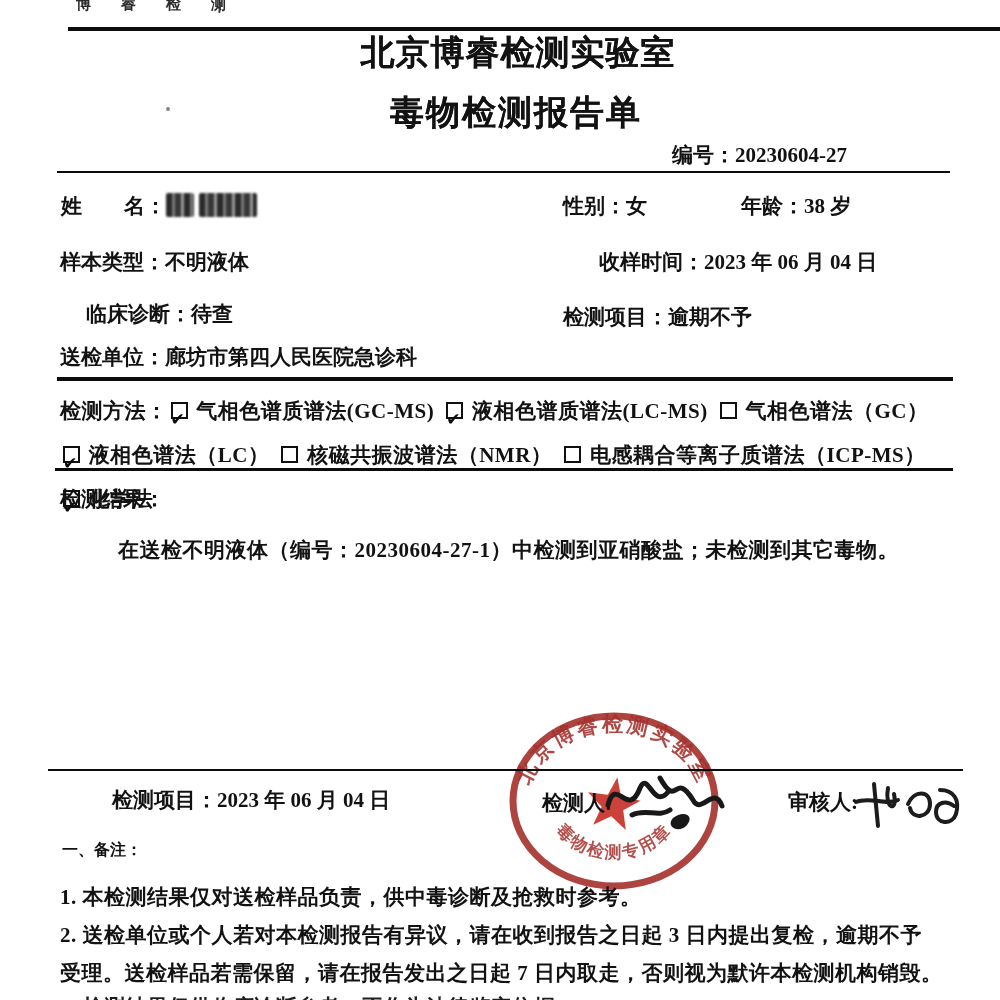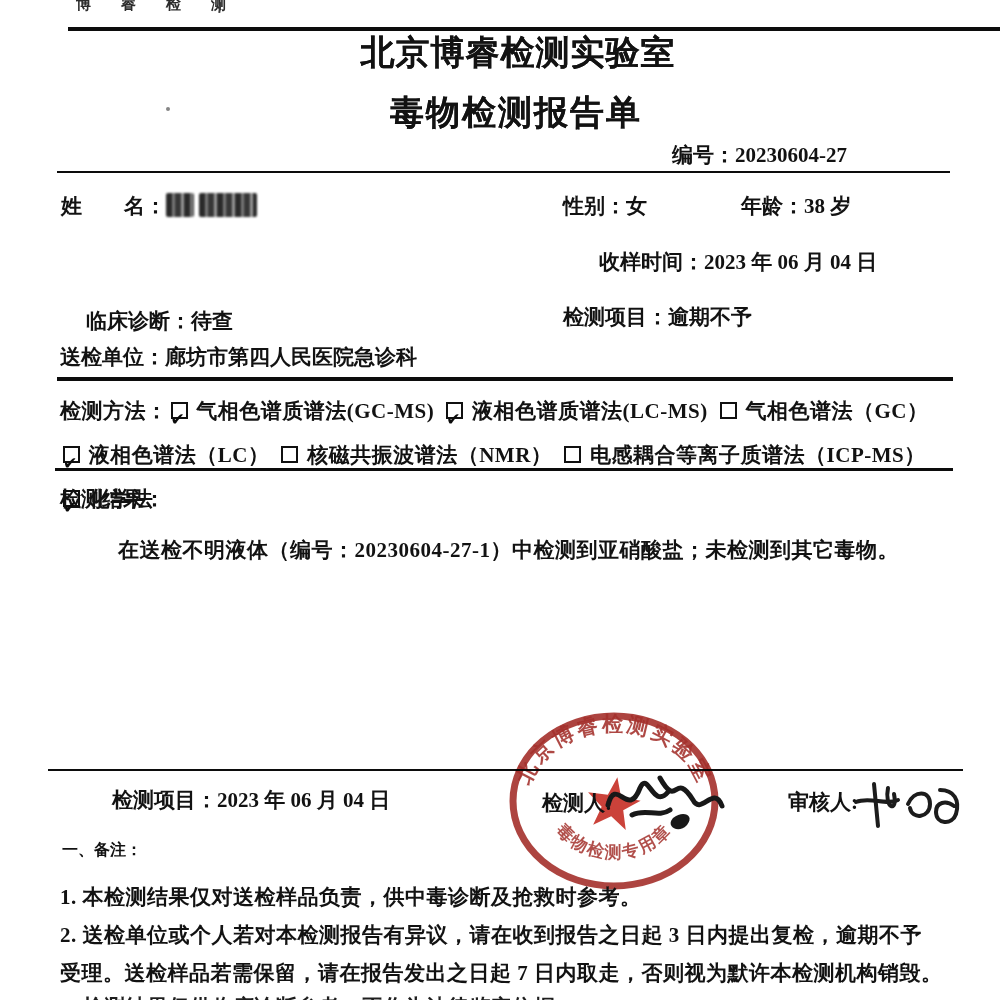--- a/index.html
+++ b/index.html
@@ -67,24 +67,27 @@
   <div class="abs fs21" style="left:61px;top:192px;">
     <span class="lbl">姓　　名：</span><span class="redact" style="width:28px;margin-right:5px;"></span><span class="redact" style="width:58px;"></span>
   </div>
   <div class="abs fs21" style="left:563px;top:192px;">
     <span class="lbl">性别：</span><span class="val">女</span>
   </div>
   <div class="abs fs21" style="left:741px;top:192px;text-align:center;">
     <span class="lbl">年龄：</span><span class="val">38 岁</span>
   </div>
 
+  <div class="abs fs21" style="left:60px;top:248px;">
+    <span class="lbl">样本类型：</span><span class="val">不明液体</span>
+  </div>
   <div class="abs fs21" style="left:563px;top:248px;padding-left:36px;">
     <span class="lbl">收样时间：</span><span class="val">2023 年 06 月 04 日</span>
   </div>
-  <div class="abs fs21" style="left:60px;top:307px;padding-left:26px;">
+  <div class="abs fs21" style="left:60px;top:300px;padding-left:26px;">
     <span class="lbl">临床诊断：</span><span class="val">待查</span>
   </div>
   <div class="abs fs21" style="left:563px;top:303px;">
     <span class="lbl">检测项目：</span><span class="val">逾期不予</span>
   </div>
   <div class="abs fs21" style="left:60px;top:343px;">
     <span class="lbl">送检单位：</span><span class="val">廊坊市第四人民医院急诊科</span>
   </div>
 
   <div class="methods">

